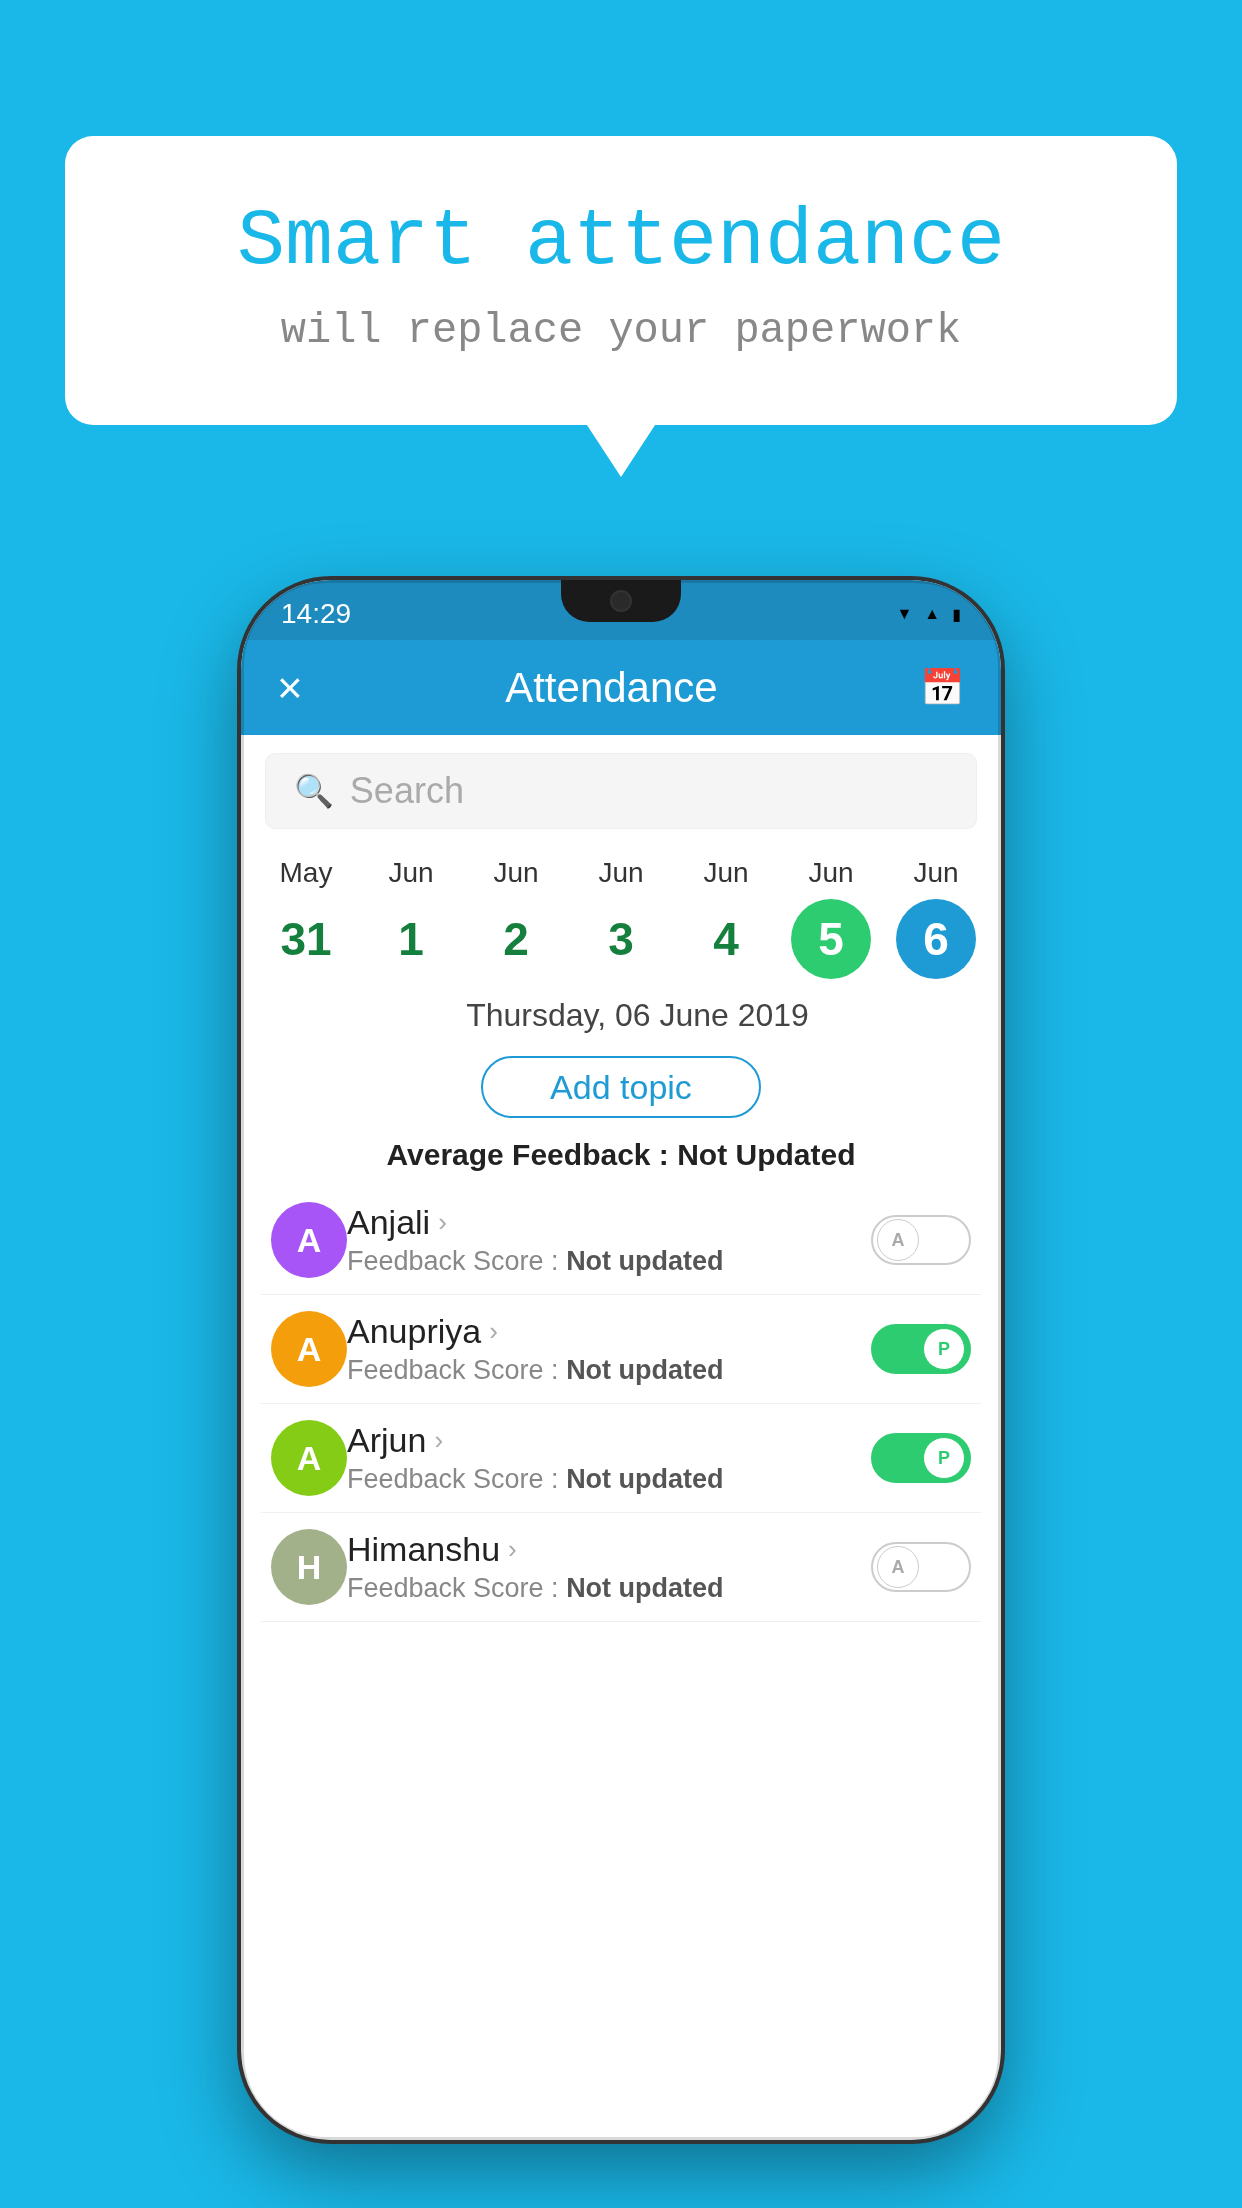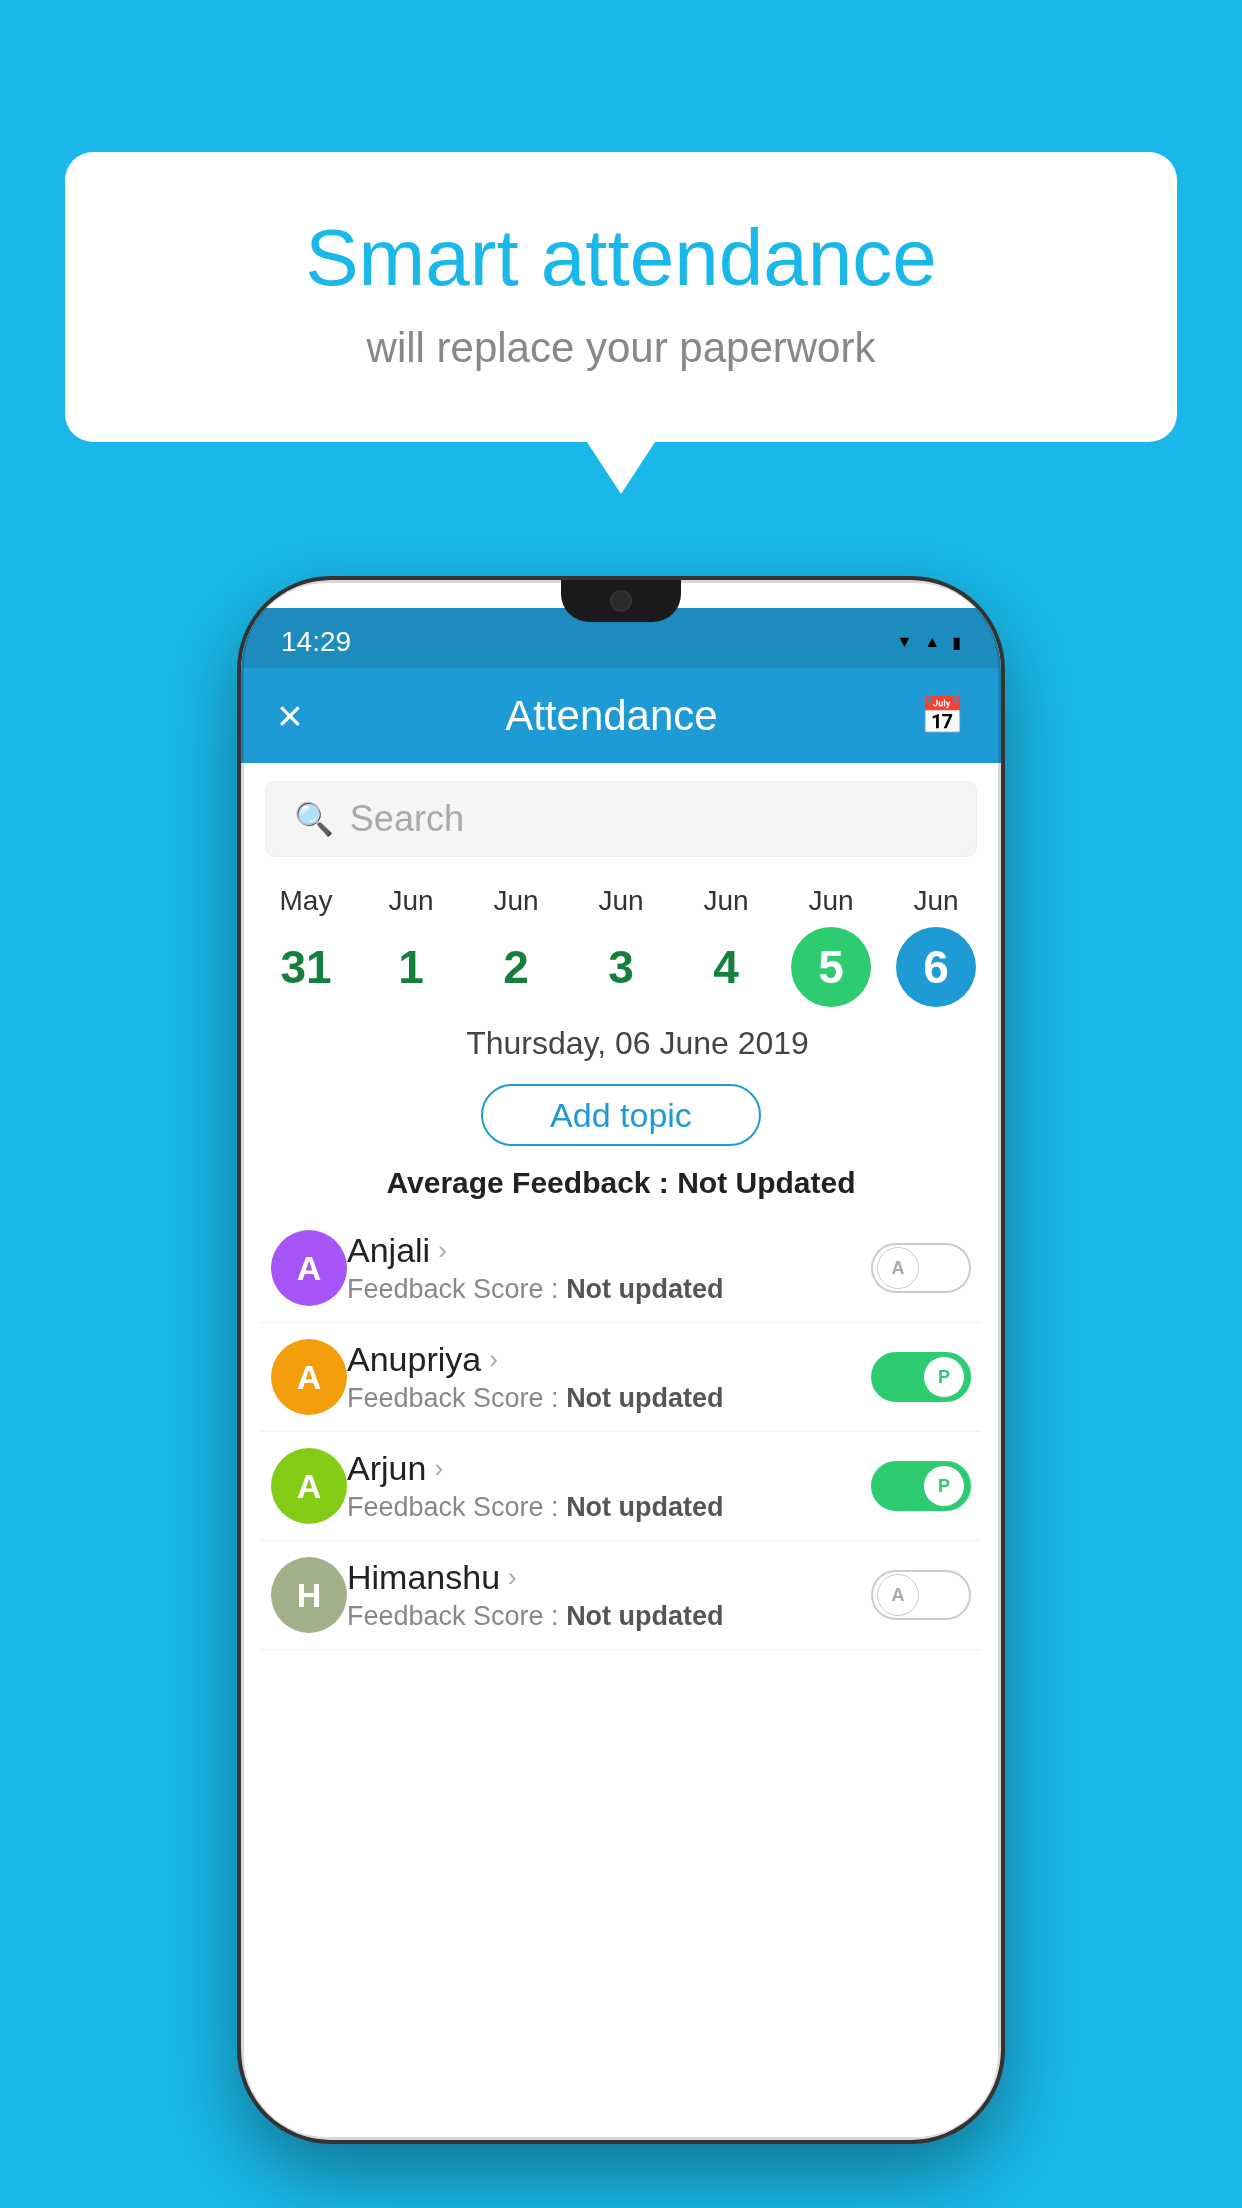--- a/index.html
+++ b/index.html
@@ -9,23 +9,24 @@
       height: 2208px;
       background-color: #1ab8e8;
       font-family: 'Segoe UI', Arial, sans-serif;
       overflow: hidden;
       position: relative;
     }
 
     
     .speech-bubble-container {
       position: absolute;
-      top: 152px;
+      top: 136px;
       left: 65px;
       right: 65px;
+      font-family: Liberation Mono, monospace;
     }
 
     .speech-bubble {
       background: white;
       border-radius: 28px;
       padding: 60px 70px 70px;
       text-align: center;
       position: relative;
     }
 
@@ -138,21 +139,20 @@
 
     
     .status-bar {
       background: #1e8bbf;
       height: 60px;
       display: flex;
       align-items: center;
       justify-content: space-between;
       padding: 0 40px;
       padding-top: 8px;
-      margin-top: 28px;
     }
 
     .status-time {
       color: white;
       font-size: 28px;
       font-weight: 500;
     }
 
     .status-icons {
       display: flex;

